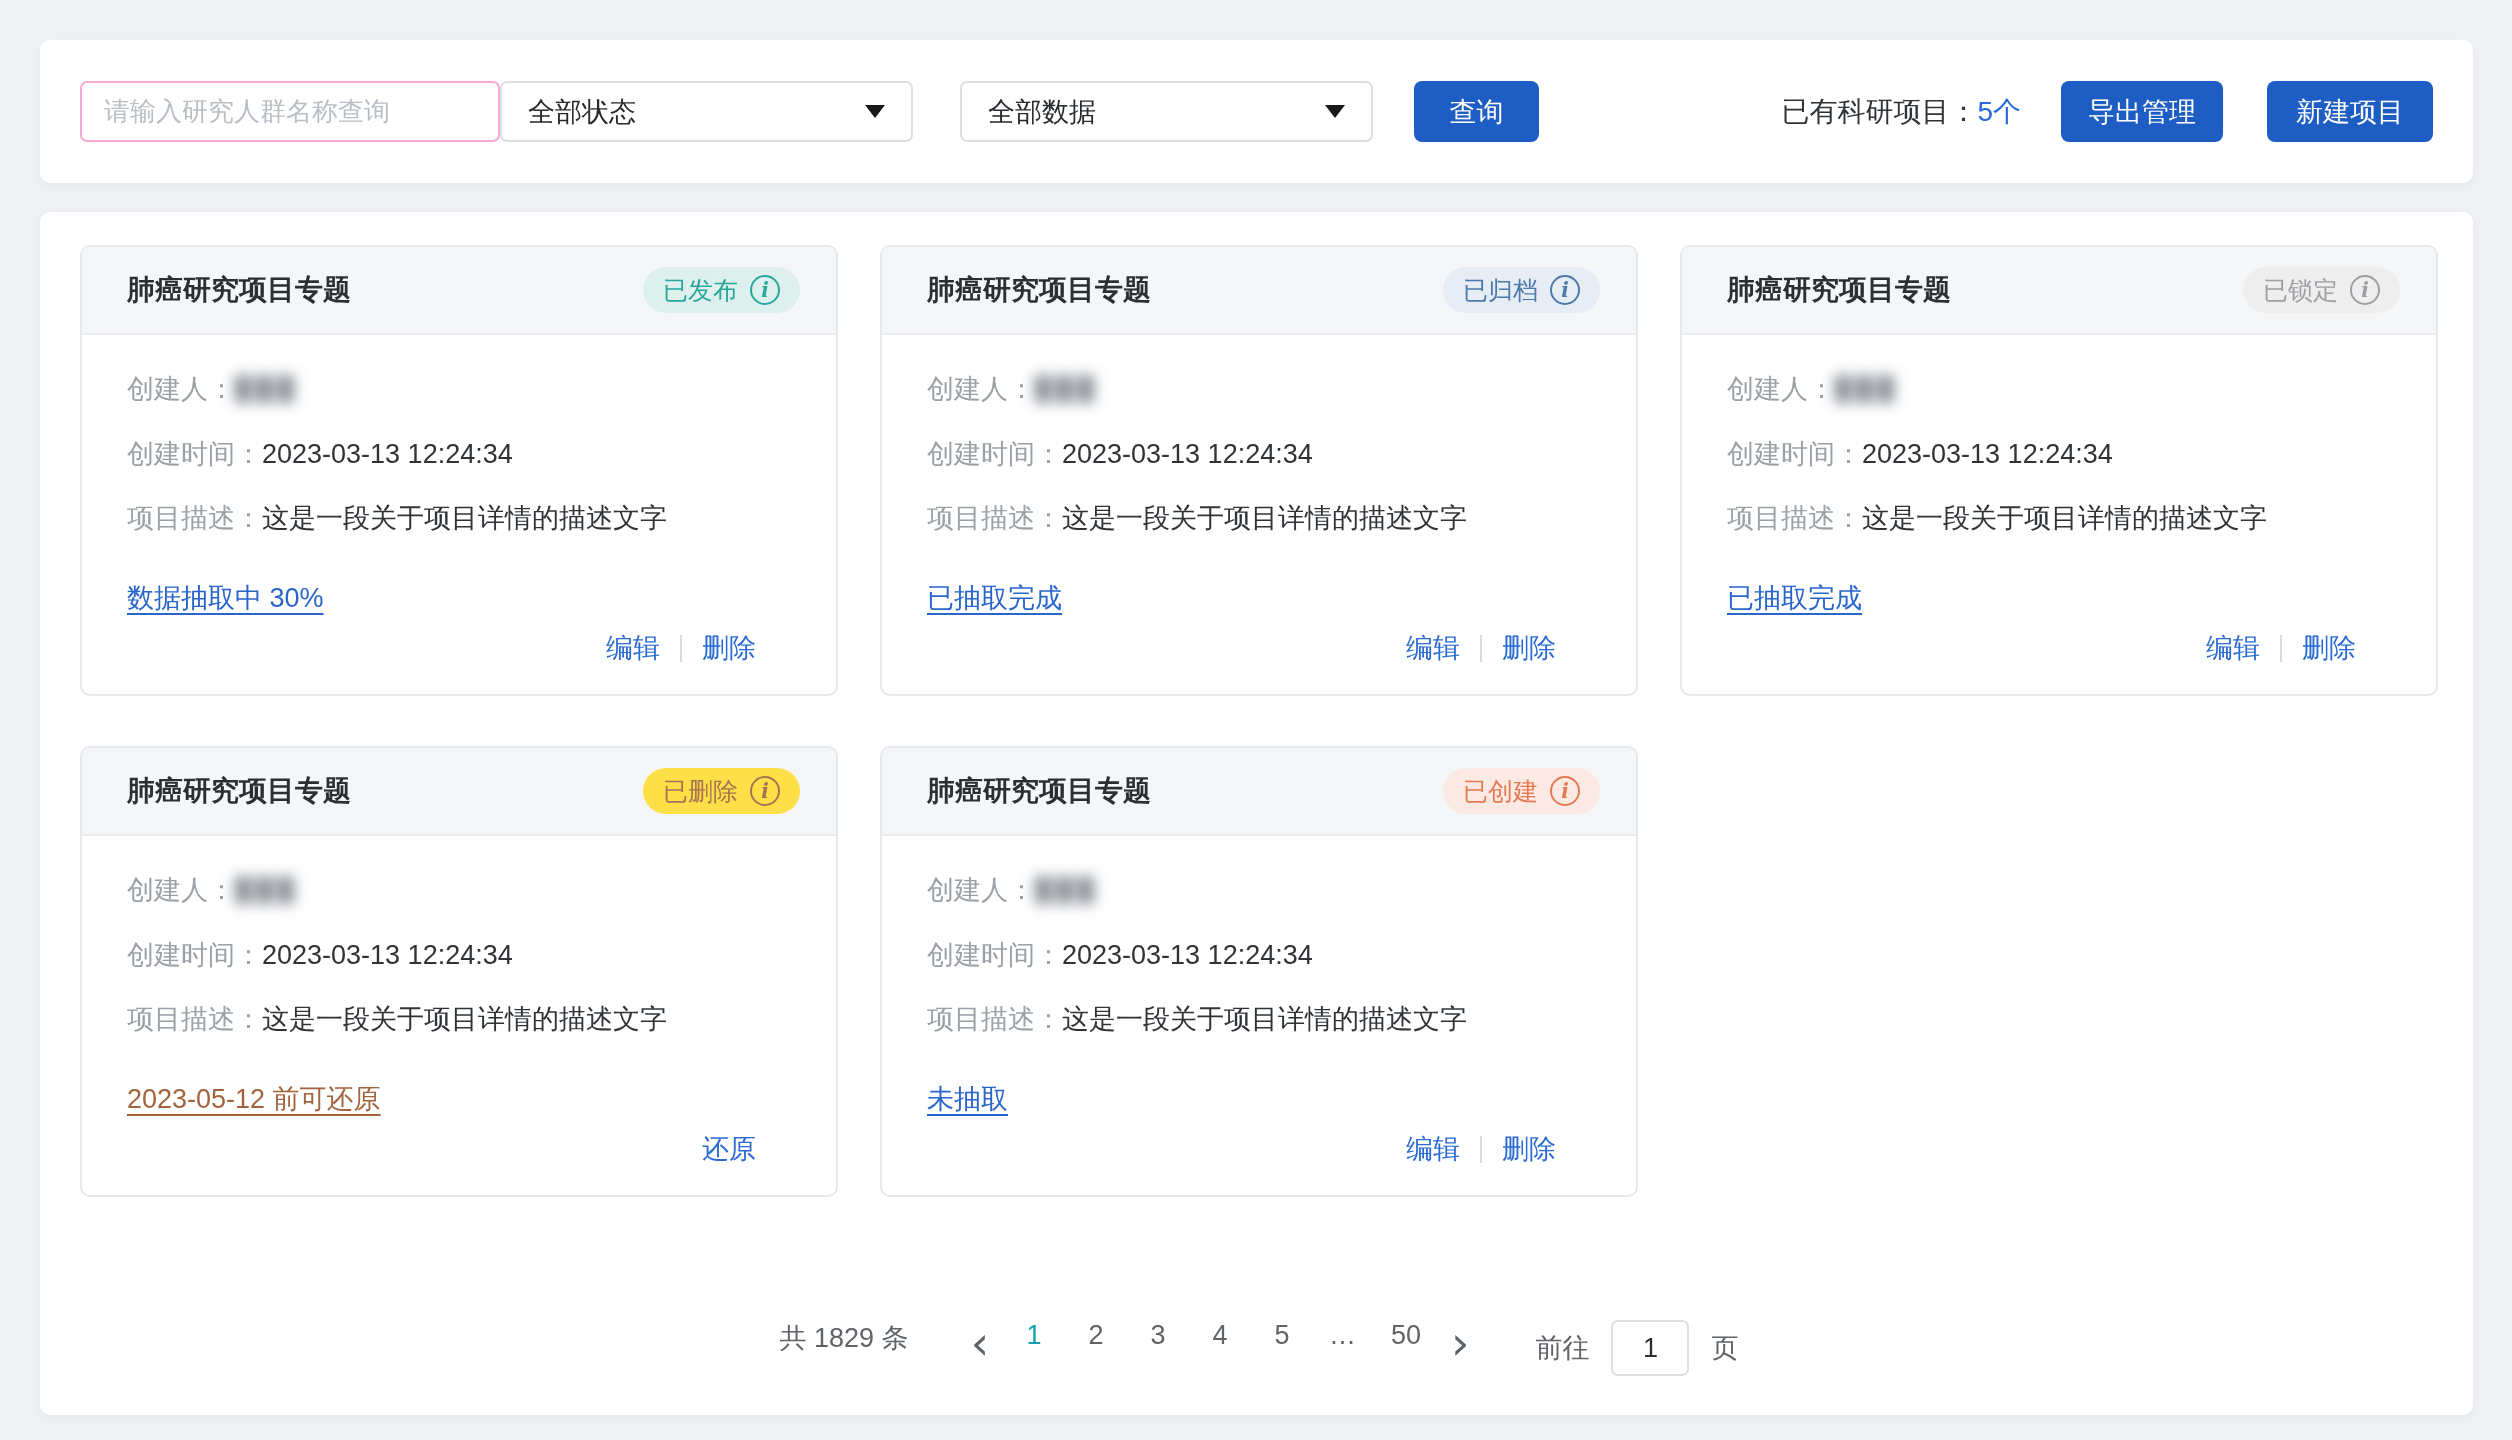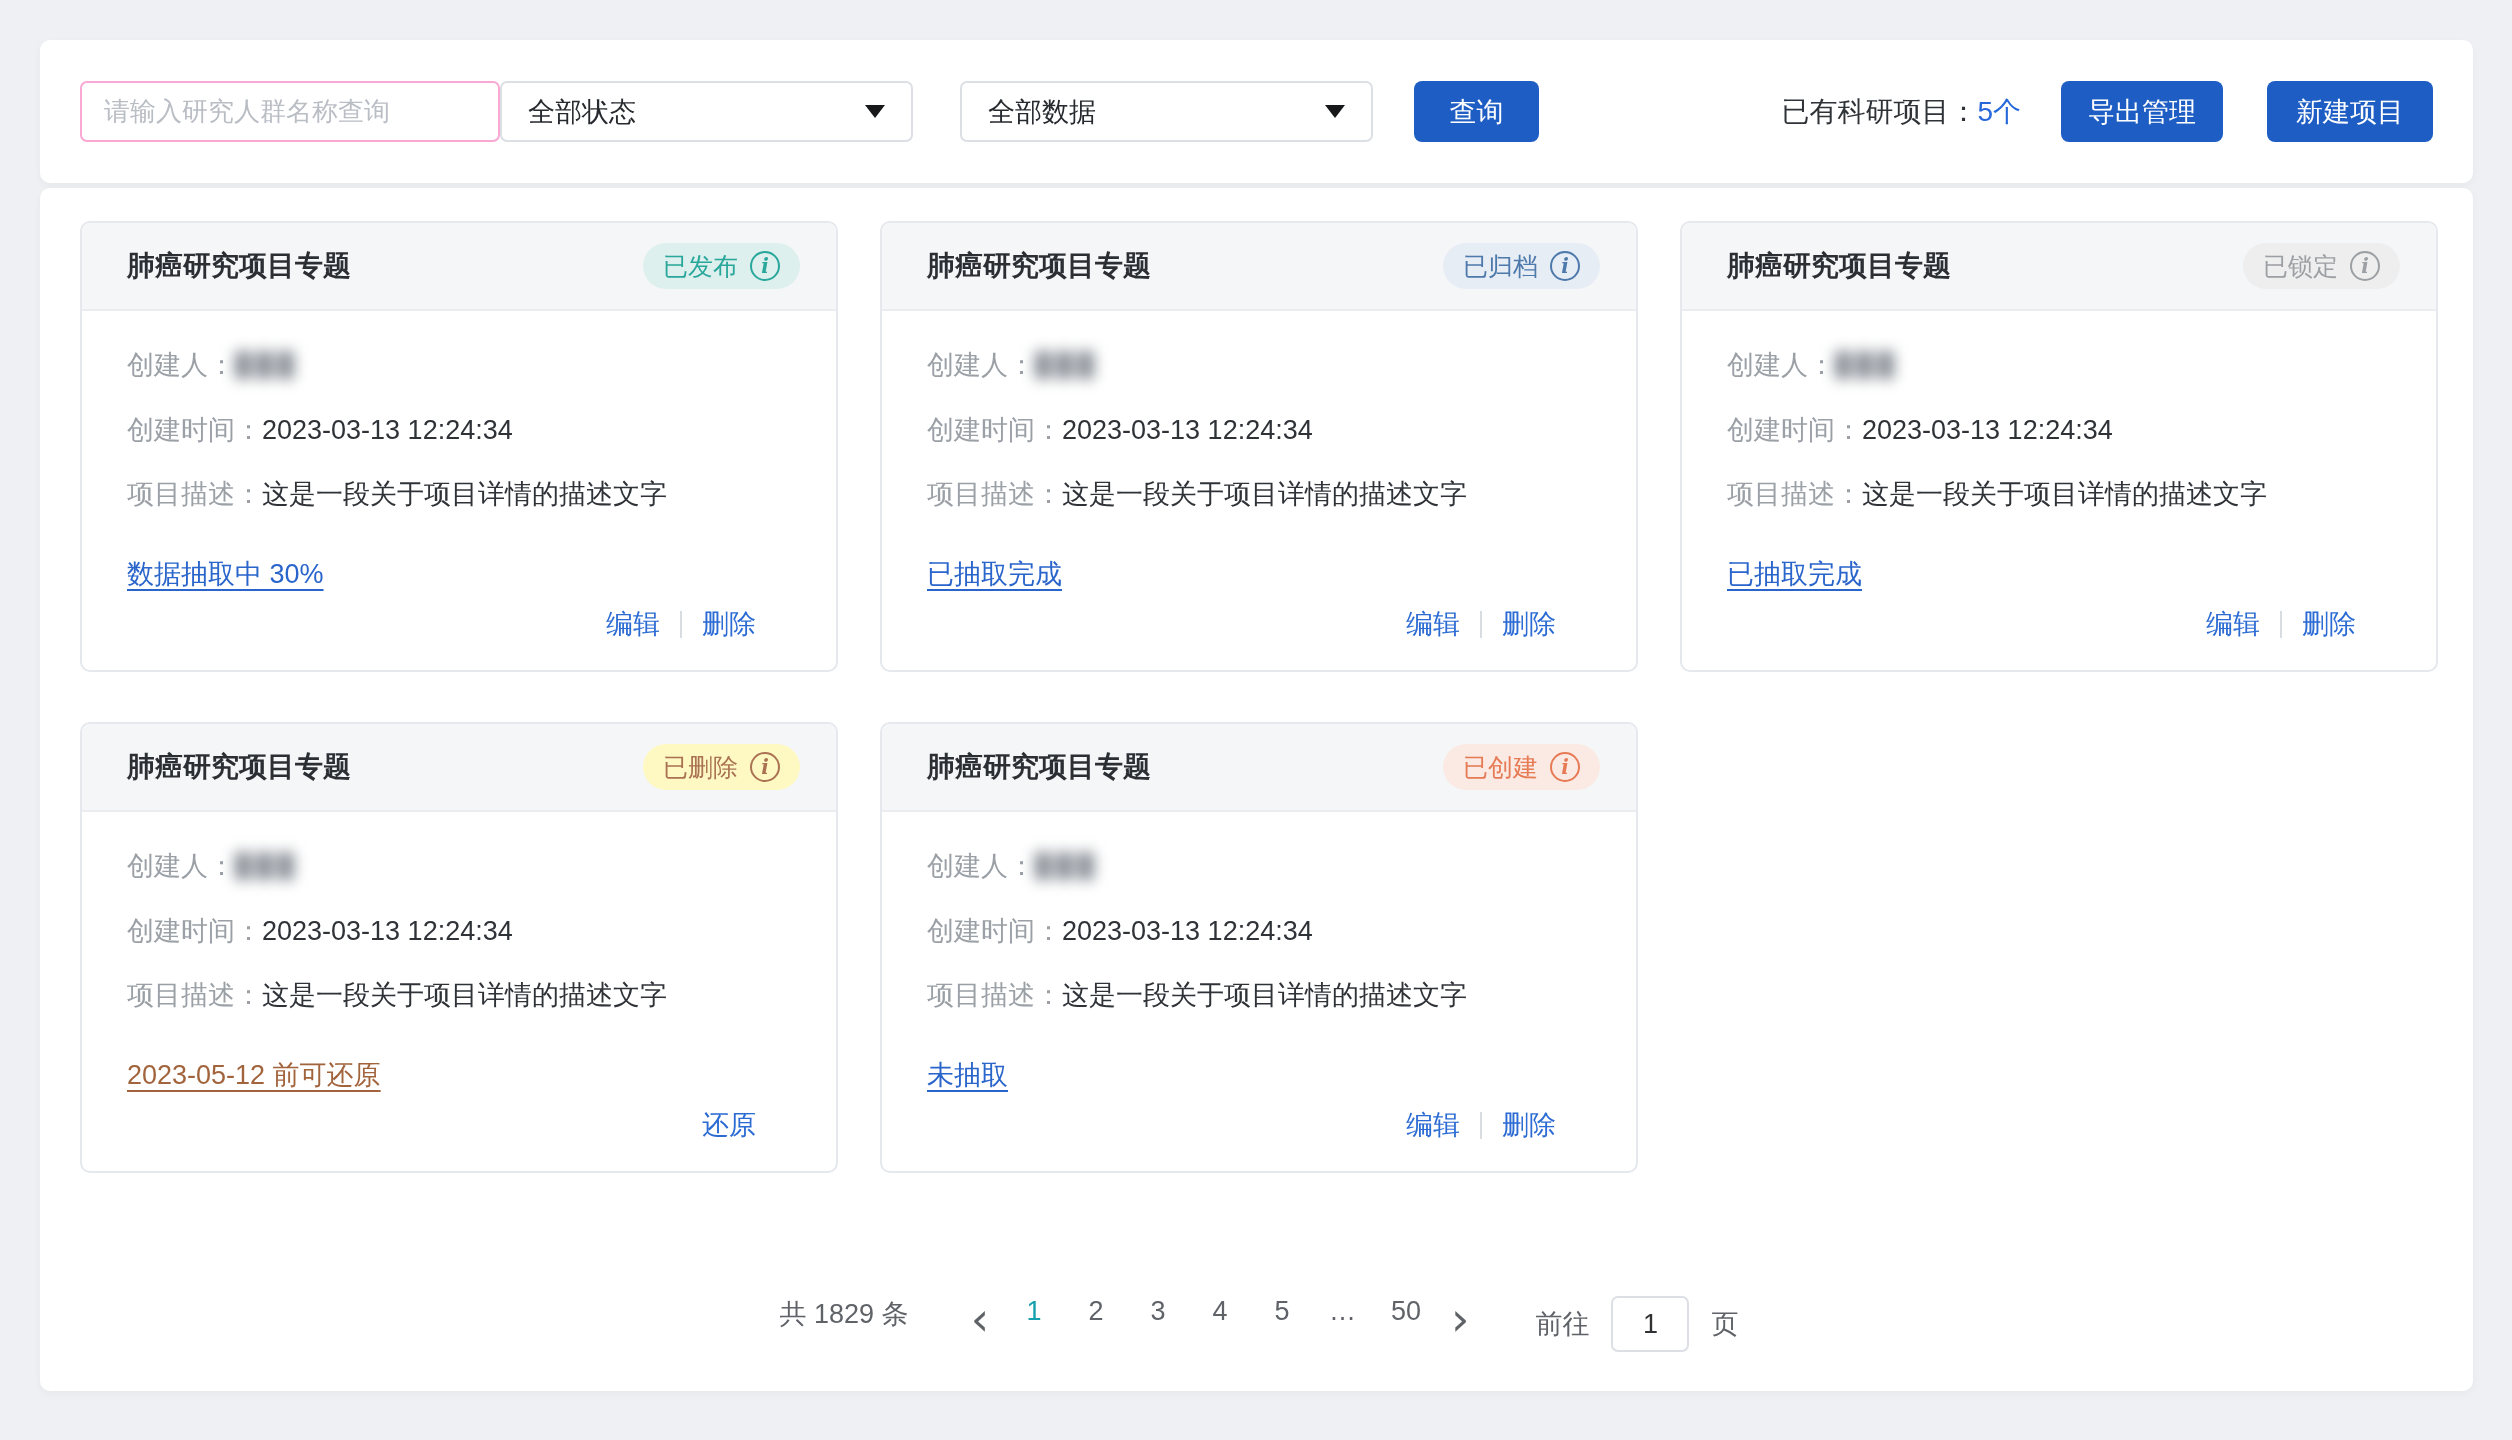--- a/index.html
+++ b/index.html
@@ -39,21 +39,21 @@
     font-size:27px; font-family:inherit; cursor:pointer;
     display:inline-flex; align-items:center; justify-content:center;
   }
   .btn-query { width:125px; height:61px; margin-left:41px; }
   .btn-export { width:162px; height:61px; margin-left:40px; }
   .btn-create { width:166px; height:61px; margin-left:44px; }
   .count-wrap { margin-left:auto; font-size:28px; color:#2f3338; white-space:nowrap; }
   .count-value { color:#2668d9; }
 
   .content-card {
-    position:absolute; left:40px; top:188px; width:2433px; height:1203px;
+    position:absolute; left:40px; top:212px; width:2433px; height:1203px;
     background:#ffffff; border-radius:10px;
     box-shadow:0 3px 8px rgba(40,50,70,0.04);
     padding:33px 35px 0 40px;
   }
   .cards-grid {
     display:grid; grid-template-columns:repeat(3,758px);
     column-gap:42px; row-gap:50px;
   }
   .project-card {
     width:758px; height:451px; border:2px solid #e5e8ec; border-radius:10px;
@@ -72,21 +72,21 @@
   .badge .info-icon {
     width:30px; height:30px; border:2px solid currentColor; border-radius:50%;
     display:inline-flex; align-items:center; justify-content:center;
     font-family:"DejaVu Serif",serif; font-style:italic; font-weight:700; font-size:20px;
     line-height:1;
   }
   .badge .info-icon::before { content:"i"; }
   .badge-teal  { color:#2aa79b; background:#ddf0ed; }
   .badge-steel { color:#4d79ab; background:#e7edf5; }
   .badge-gray  { color:#9c9fa3; background:#eeeeee; }
-  .badge-brown { color:#aa7253; background:#fef9c3; }
+  .badge-brown { color:#aa7253; background:#fde047; }
   .badge-coral { color:#e67a54; background:#fbeae3; }
 
   .card-body { padding:34px 40px 0 45px; display:flex; flex-direction:column; flex:1; }
   .info-row { font-size:27px; line-height:40px; margin-bottom:24px; white-space:nowrap; }
   .info-label { color:#9aa0a6; }
   .info-value { color:#2f3338; }
   .blur-name {
     color:#868c94; filter:blur(7px); letter-spacing:5px; font-size:23px;
     position:relative; top:-2px;
   }

